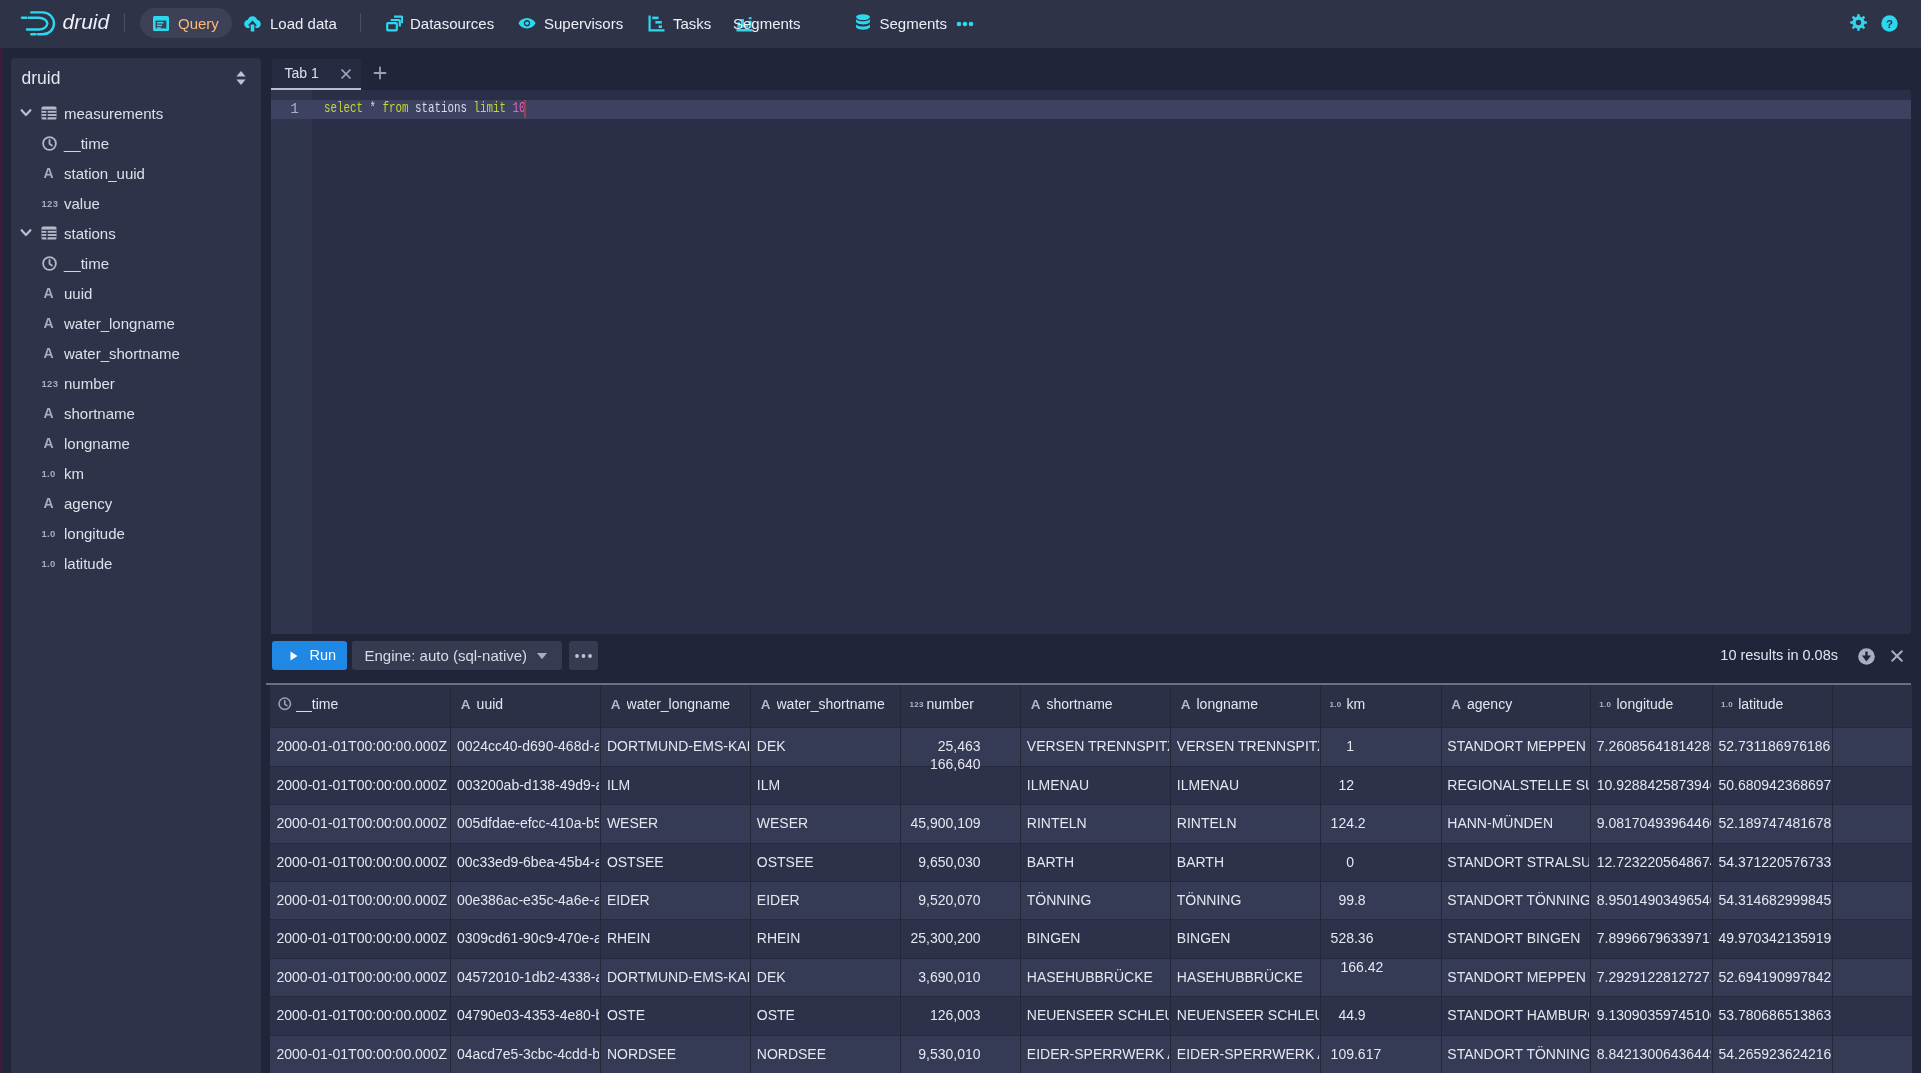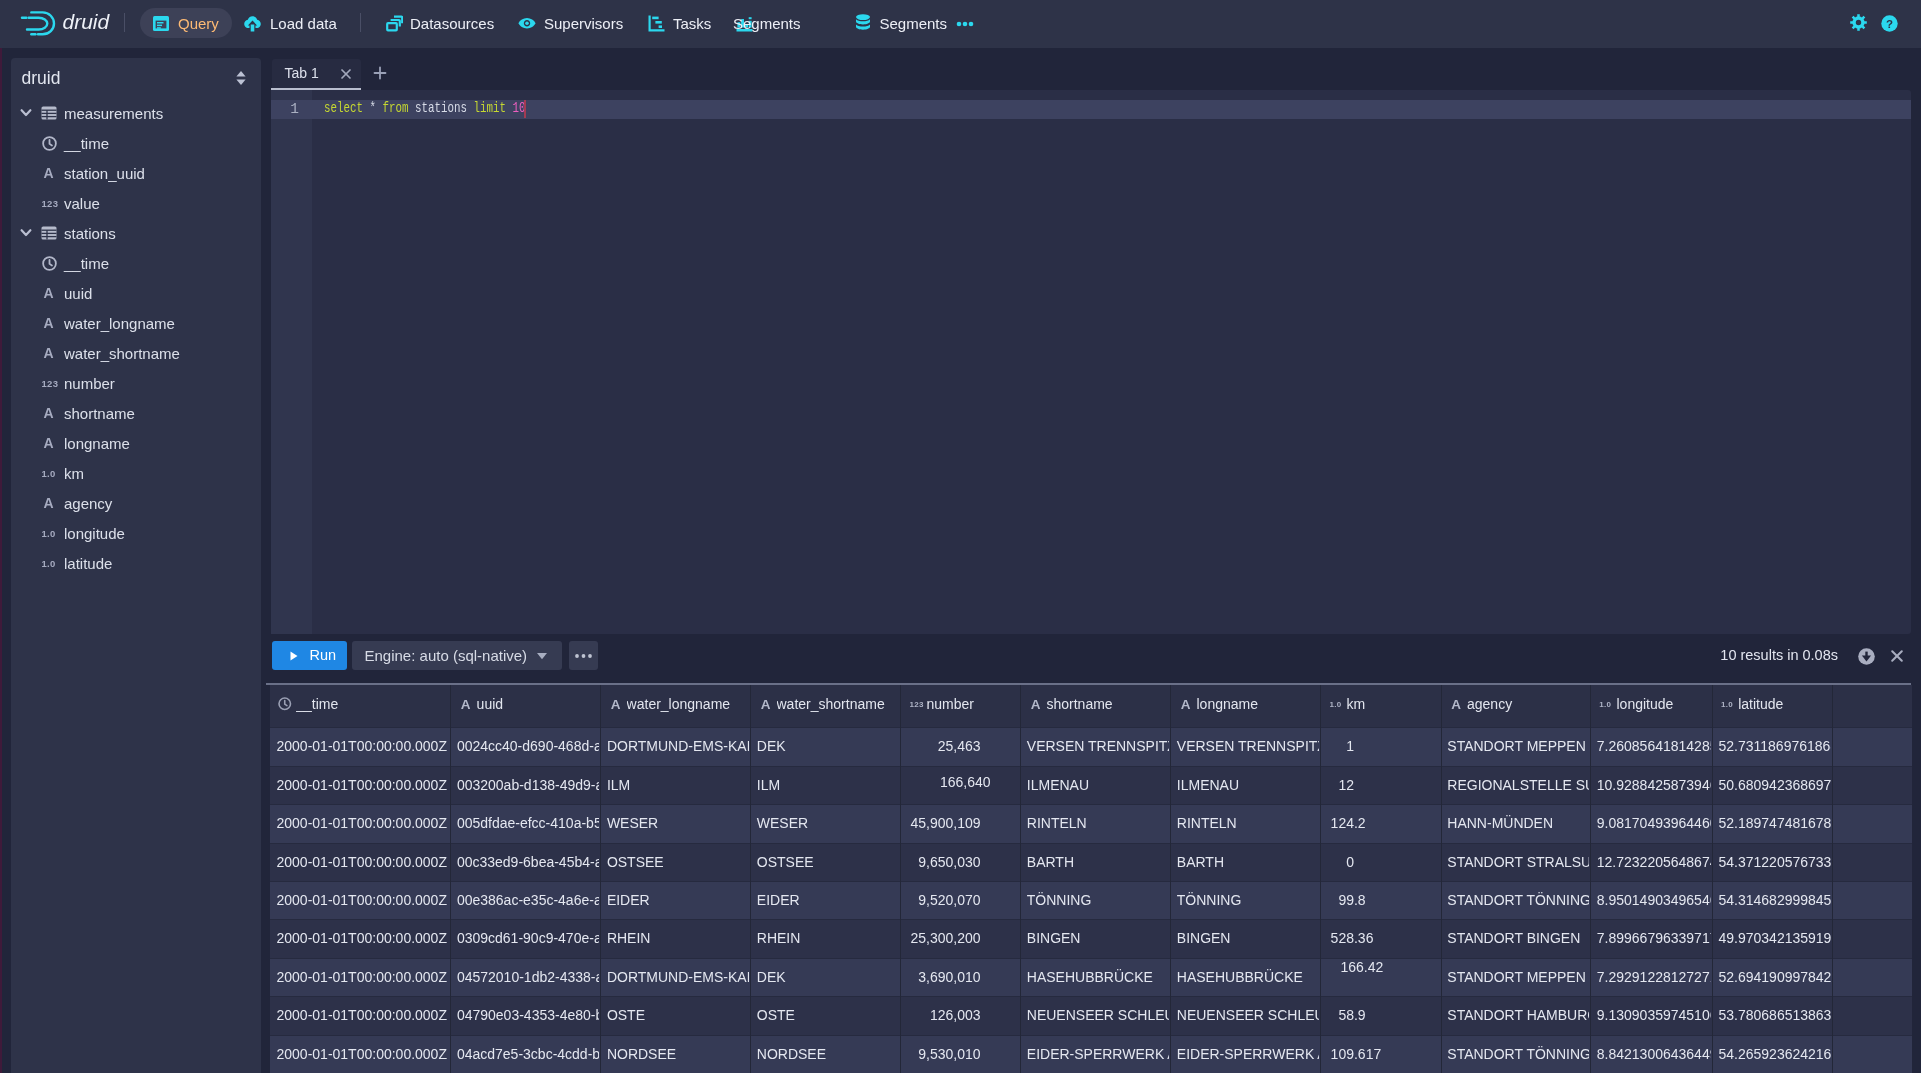--- a/index.html
+++ b/index.html
@@ -276,21 +276,21 @@
 <div class="cell" style="left:1020.3px;top:727.4px;width:149.0px">VERSEN TRENNSPITZE</div>
 <div class="cell" style="left:1170.3px;top:727.4px;width:149.10000000000014px">VERSEN TRENNSPITZE</div>
 <div class="cell" style="left:1320.4px;top:727.4px;width:112px;padding-left:10.2px"><span class="ispan">1</span></div>
 <div class="cell" style="left:1440.8px;top:727.4px;width:148.5px">STANDORT MEPPEN</div>
 <div class="cell" style="left:1590.3px;top:727.4px;width:120.70000000000005px">7.26085641814285</div>
 <div class="cell" style="left:1712.0px;top:727.4px;width:118.59999999999991px">52.73118697618682</div>
 <div class="cell" style="left:270.0px;top:765.8px;width:179.39999999999998px">2000-01-01T00:00:00.000Z</div>
 <div class="cell" style="left:450.4px;top:765.8px;width:149.0px">003200ab-d138-49d9-a8aa-5544dfdfcd4e</div>
 <div class="cell" style="left:600.4px;top:765.8px;width:148.89999999999998px">ILM</div>
 <div class="cell" style="left:750.3px;top:765.8px;width:149.0px">ILM</div>
-<div class="cell" style="left:900.3px;top:763px;width:118px;padding-left:20px"><span class="numspan">166,640</span></div>
+<div class="cell" style="left:900.3px;top:745px;width:118px;padding-left:10px"><span class="numspan">166,640</span></div>
 <div class="cell" style="left:1020.3px;top:765.8px;width:149.0px">ILMENAU</div>
 <div class="cell" style="left:1170.3px;top:765.8px;width:149.10000000000014px">ILMENAU</div>
 <div class="cell" style="left:1320.4px;top:765.8px;width:112px;padding-left:10.2px"><span class="ispan">12</span></div>
 <div class="cell" style="left:1440.8px;top:765.8px;width:148.5px">REGIONALSTELLE SUHL</div>
 <div class="cell" style="left:1590.3px;top:765.8px;width:120.70000000000005px">10.9288425873946</div>
 <div class="cell" style="left:1712.0px;top:765.8px;width:118.59999999999991px">50.68094236869714</div>
 <div class="cell" style="left:270.0px;top:804.1999999999999px;width:179.39999999999998px">2000-01-01T00:00:00.000Z</div>
 <div class="cell" style="left:450.4px;top:804.1999999999999px;width:149.0px">005dfdae-efcc-410a-b599-26dcf9f2e5a0</div>
 <div class="cell" style="left:600.4px;top:804.1999999999999px;width:148.89999999999998px">WESER</div>
 <div class="cell" style="left:750.3px;top:804.1999999999999px;width:149.0px">WESER</div>
@@ -345,21 +345,21 @@
 <div class="cell" style="left:1440.8px;top:957.8px;width:148.5px">STANDORT MEPPEN</div>
 <div class="cell" style="left:1590.3px;top:957.8px;width:120.70000000000005px">7.29291228127271</div>
 <div class="cell" style="left:1712.0px;top:957.8px;width:118.59999999999991px">52.69419099784266</div>
 <div class="cell" style="left:270.0px;top:996.2px;width:179.39999999999998px">2000-01-01T00:00:00.000Z</div>
 <div class="cell" style="left:450.4px;top:996.2px;width:149.0px">04790e03-4353-4e80-b145-2b3a4f2c4b42</div>
 <div class="cell" style="left:600.4px;top:996.2px;width:148.89999999999998px">OSTE</div>
 <div class="cell" style="left:750.3px;top:996.2px;width:149.0px">OSTE</div>
 <div class="cell" style="left:900.3px;top:996.2px;width:118px;padding-left:10px"><span class="numspan">126,003</span></div>
 <div class="cell" style="left:1020.3px;top:996.2px;width:149.0px">NEUENSEER SCHLEUSE</div>
 <div class="cell" style="left:1170.3px;top:996.2px;width:149.10000000000014px">NEUENSEER SCHLEUSE</div>
-<div class="cell" style="left:1320.4px;top:996.2px;width:112px;padding-left:10.2px"><span class="ispan">58</span>.9</div>
+<div class="cell" style="left:1320.4px;top:996.2px;width:112px;padding-left:10.2px"><span class="ispan">44</span>.9</div>
 <div class="cell" style="left:1440.8px;top:996.2px;width:148.5px">STANDORT HAMBURG</div>
 <div class="cell" style="left:1590.3px;top:996.2px;width:120.70000000000005px">9.13090359745106</div>
 <div class="cell" style="left:1712.0px;top:996.2px;width:118.59999999999991px">53.78068651386359</div>
 <div class="cell" style="left:270.0px;top:1034.6px;width:179.39999999999998px">2000-01-01T00:00:00.000Z</div>
 <div class="cell" style="left:450.4px;top:1034.6px;width:149.0px">04acd7e5-3cbc-4cdd-b68a-5b9b56e9f3a7</div>
 <div class="cell" style="left:600.4px;top:1034.6px;width:148.89999999999998px">NORDSEE</div>
 <div class="cell" style="left:750.3px;top:1034.6px;width:149.0px">NORDSEE</div>
 <div class="cell" style="left:900.3px;top:1034.6px;width:118px;padding-left:10px"><span class="numspan">9,530,010</span></div>
 <div class="cell" style="left:1020.3px;top:1034.6px;width:149.0px">EIDER-SPERRWERK AP</div>
 <div class="cell" style="left:1170.3px;top:1034.6px;width:149.10000000000014px">EIDER-SPERRWERK AP</div>

